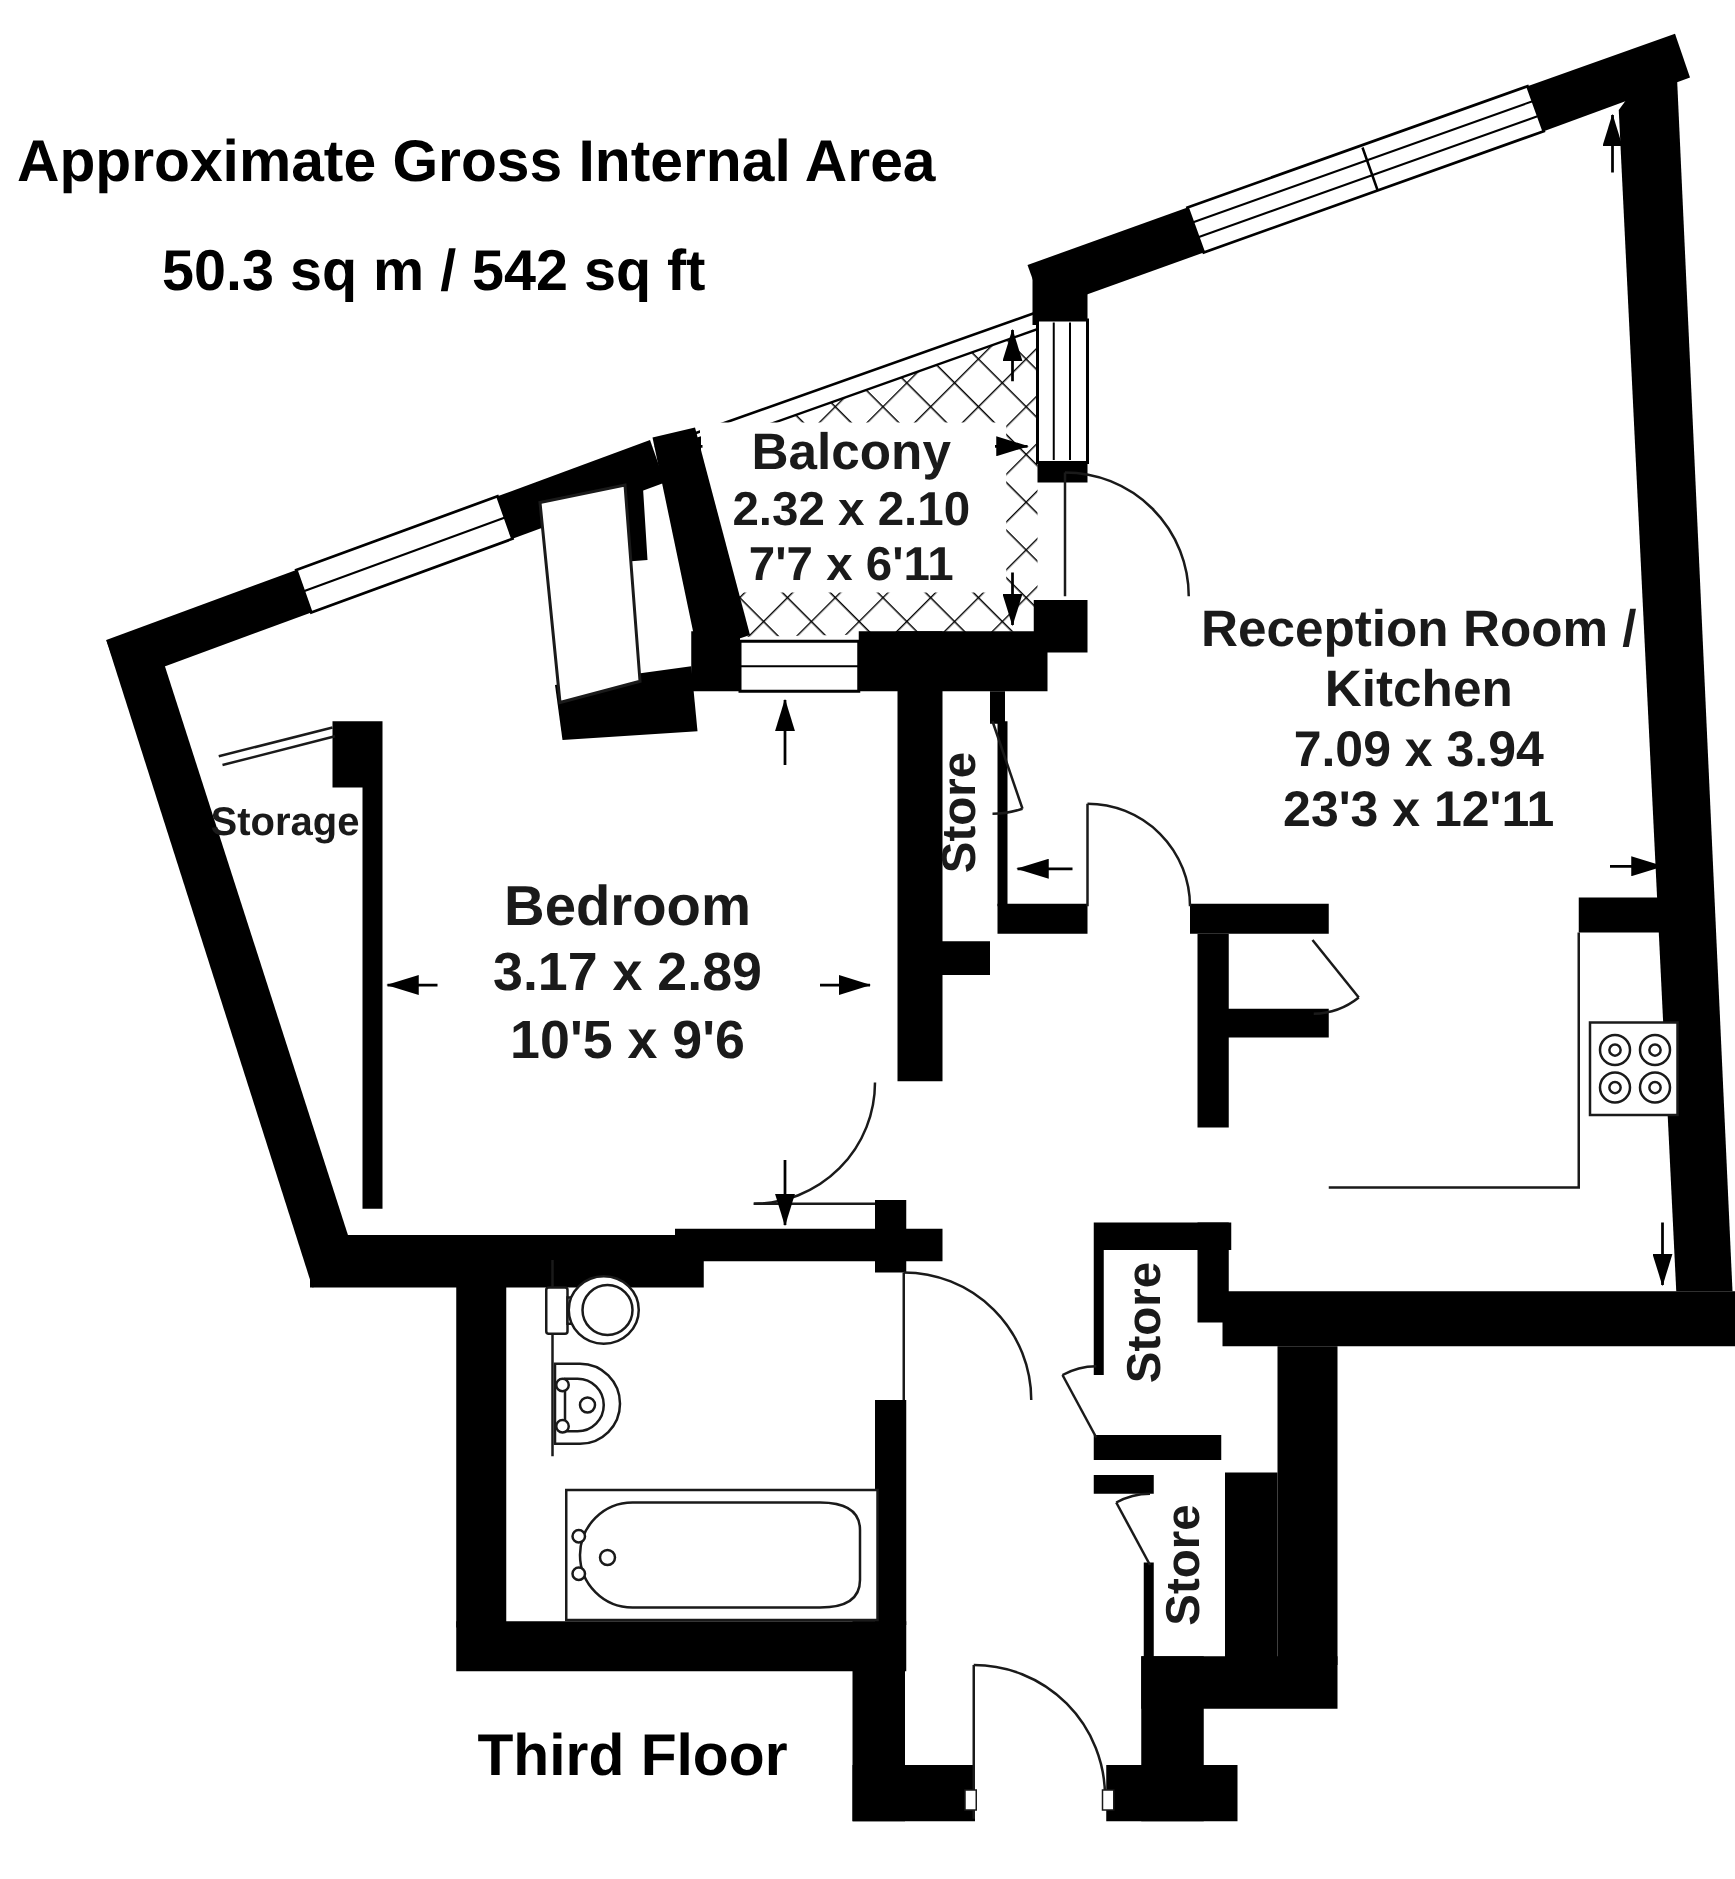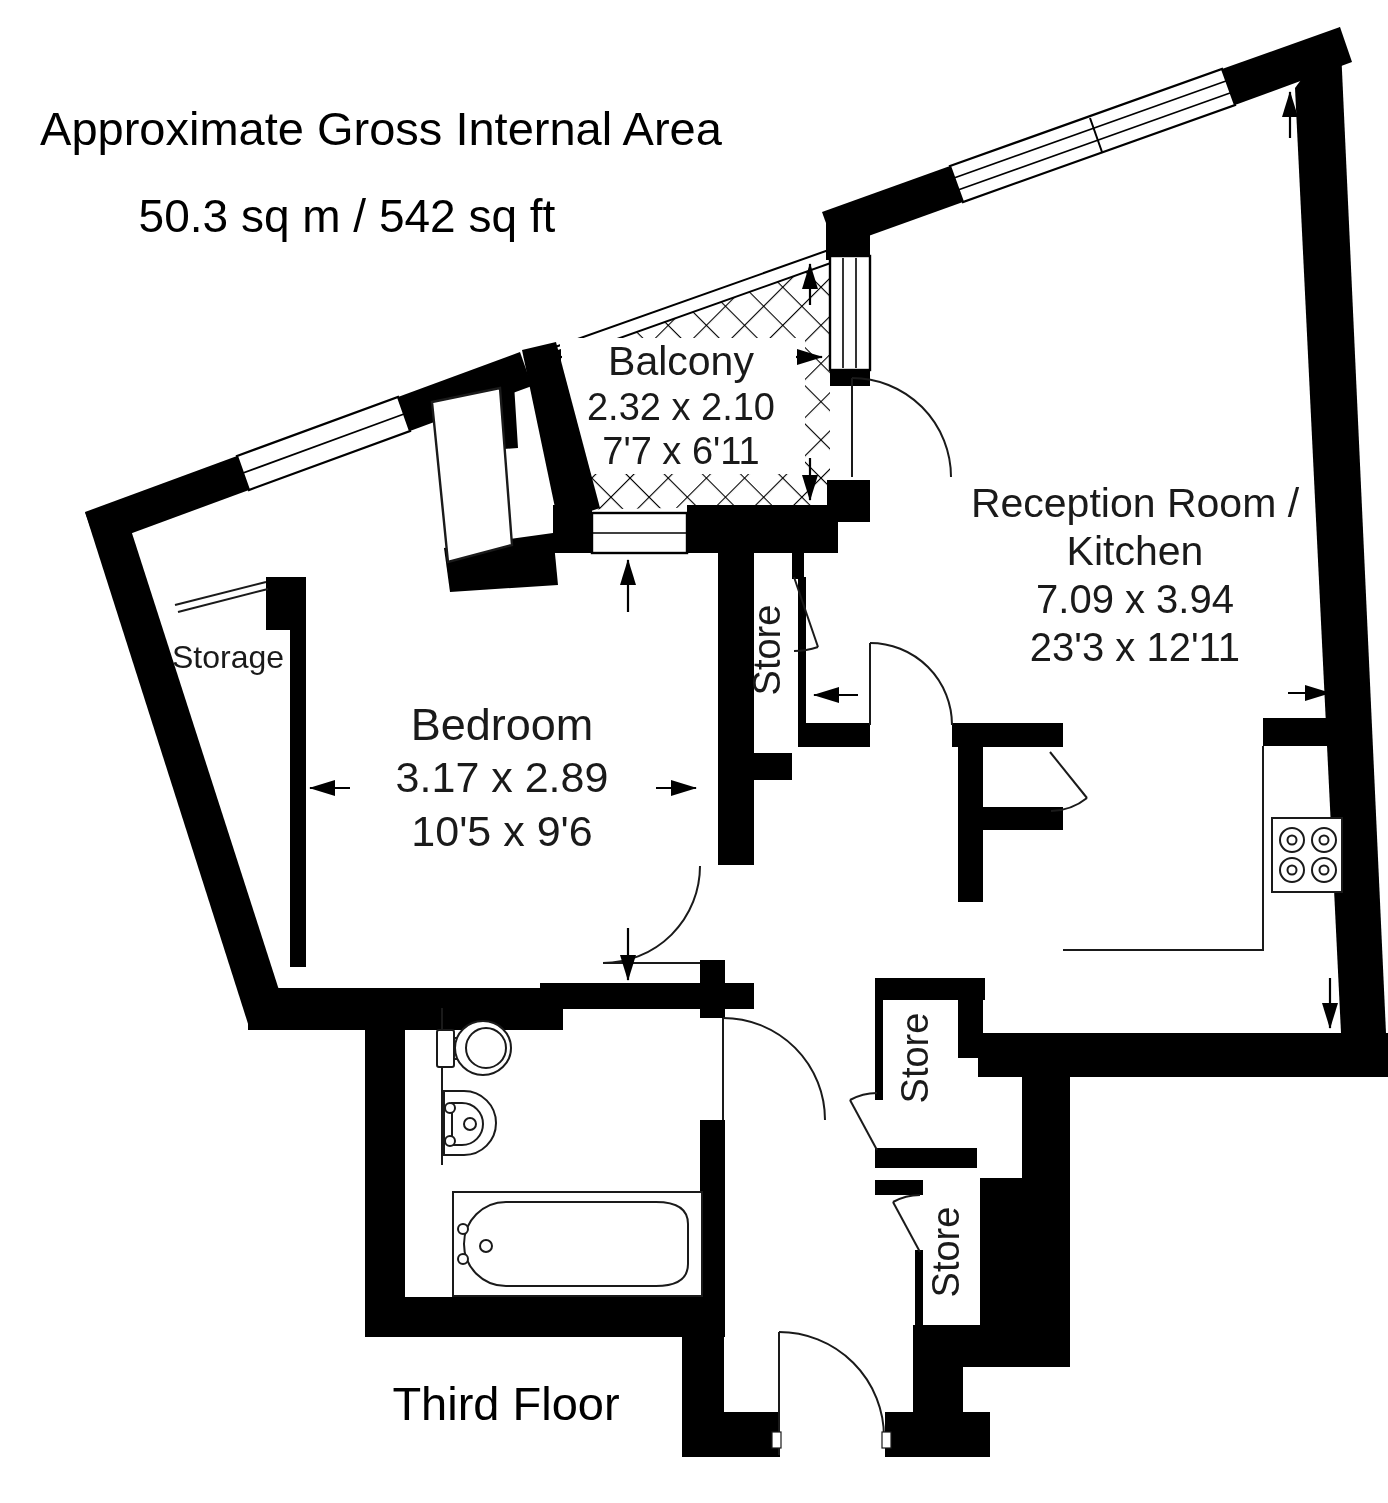--- a/index.html
+++ b/index.html
@@ -1,17 +1,17 @@
 <!DOCTYPE html>
 <html><head>
 <meta charset="utf-8">
 <style>
   html,body{margin:0;padding:0;background:#ffffff;}
   .page{position:relative;width:1388px;height:1503px;background:#ffffff;overflow:hidden;
-        font-family:"Liberation Sans", sans-serif;}
+        font-family:"Liberation Sans", sans-serif;font-weight:bold;}
   svg{position:absolute;left:0;top:0;}
   text{fill:#1a1a1a;}
   .title-text{fill:#000000;}
 </style>
 </head>
 <body>
 
 <div class="page">
 <svg width="1388" height="1503" viewBox="0 0 1388 1503">
   <defs>

